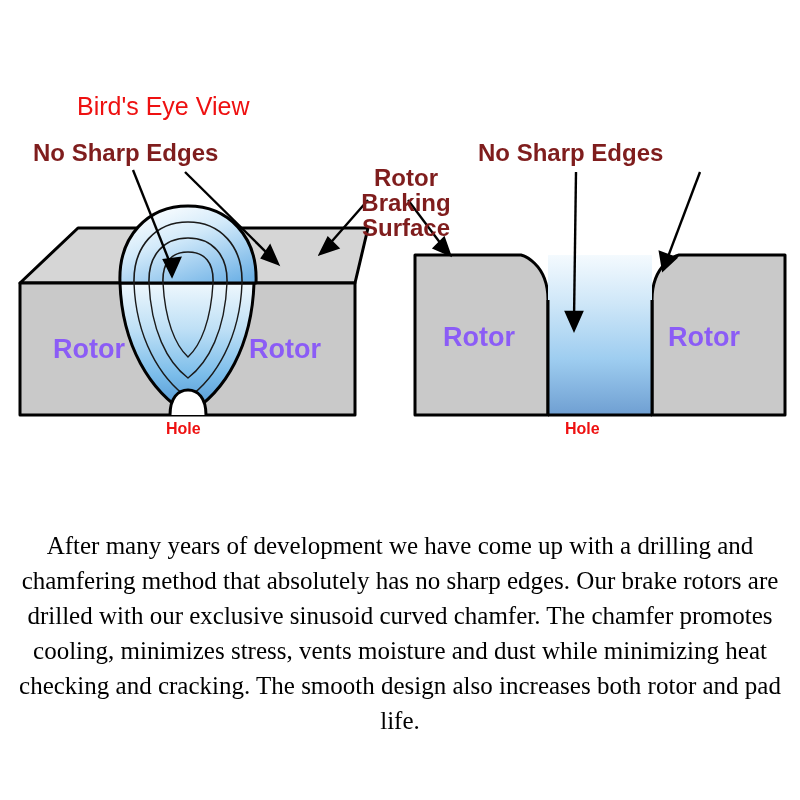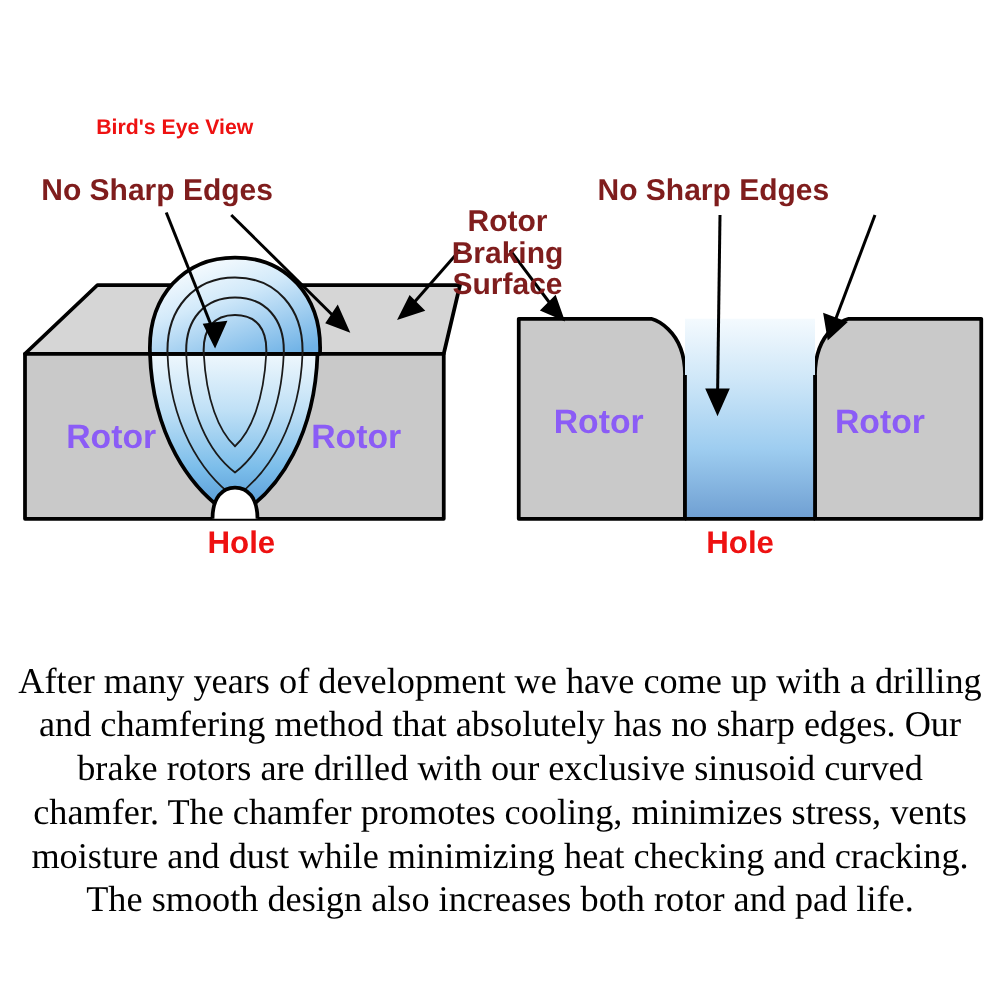--- a/index.html
+++ b/index.html
@@ -17,22 +17,22 @@
   .stage {
     position: relative;
     width: 800px;
     height: 800px;
   }
 
   
   .title-red {
     position: absolute;
     color: #ee1111;
-    font-weight: bold;
-    font-size: 17px;
+    font-weight: normal;
+    font-size: 25px;
     font-family: "Liberation Sans", sans-serif;
     white-space: nowrap;
     letter-spacing: 0px;
   }
   #title-bird { left: 77px; top: 92px; }
   #title-side { left: 524px; top: 92px; }
 
   .label-black {
     position: absolute;
     color: #7f1d1d;
@@ -50,21 +50,21 @@
     text-align: center;
     white-space: normal;
     width: 122px;
     margin-top: 37px;
   }
 
   .label-hole {
     position: absolute;
     color: #ee1111;
     font-weight: bold;
-    font-size: 25px;
+    font-size: 16px;
     font-family: "Liberation Sans", sans-serif;
     white-space: nowrap;
     text-align: center;
   }
   #hole-left  { left: 166px; top: 420px; }
   #hole-right { left: 565px; top: 420px; }
 
   .rotor-word {
     position: absolute;
     color: #8b5cf6;
@@ -89,21 +89,21 @@
   }
 
   
   #caption {
     position: absolute;
     left: 8px;
     top: 528px;
     width: 784px;
     text-align: center;
     font-family: "Liberation Serif", serif;
-    font-size: 29px;
+    font-size: 25px;
     line-height: 35px;
     color: #000000;
   }
 </style>
 </head>
 <body>
 
 <div class="stage">
 
   <svg class="draw" viewBox="0 0 800 800">

